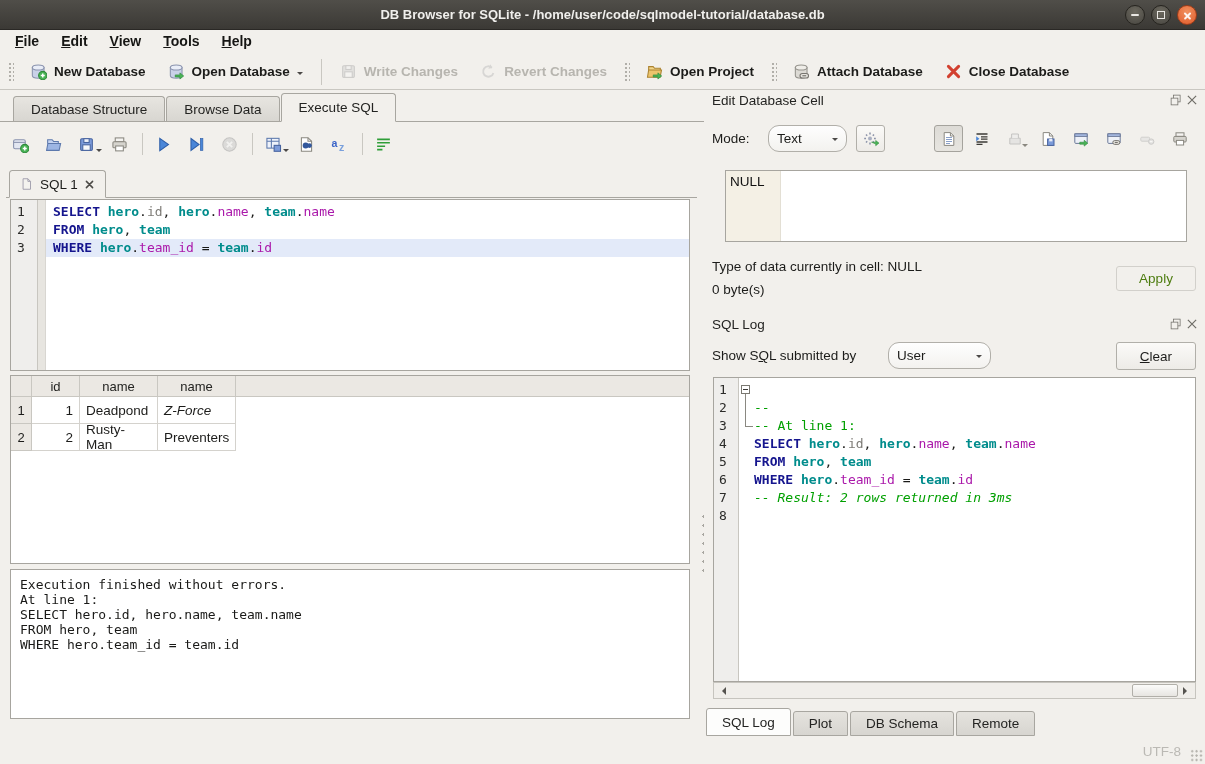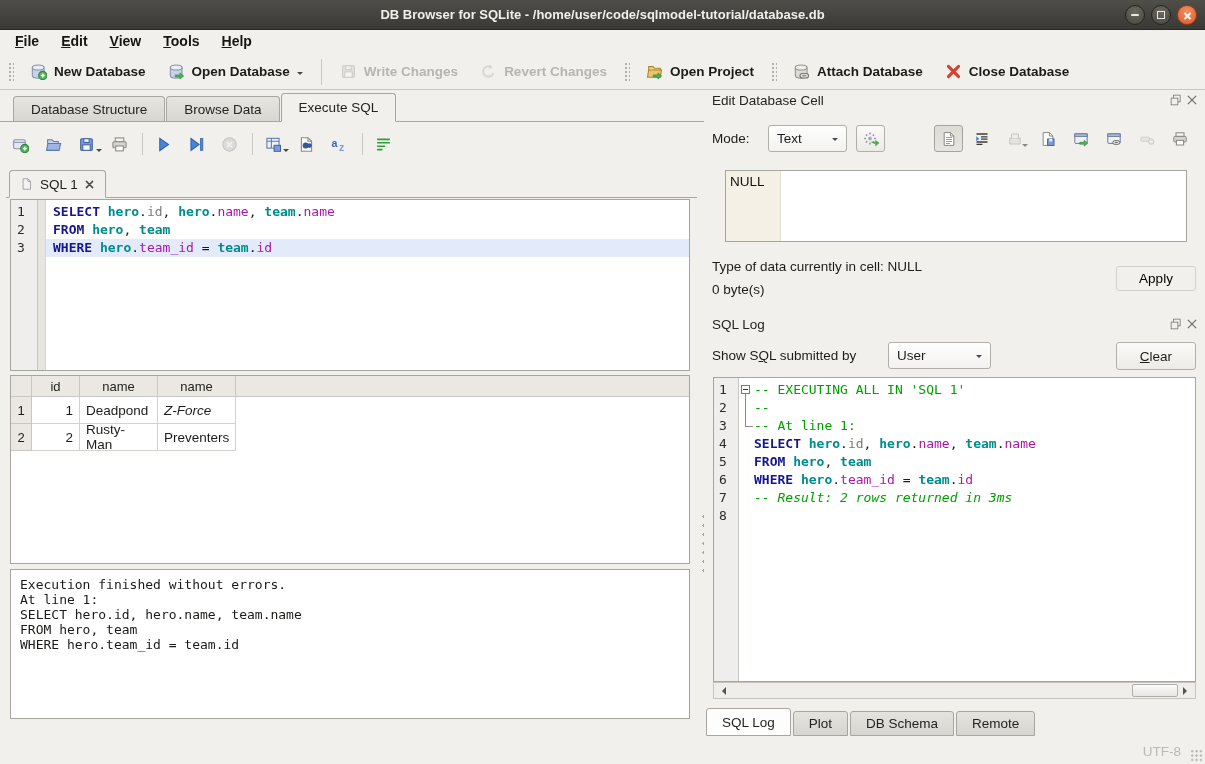--- a/index.html
+++ b/index.html
@@ -71,25 +71,25 @@
   .message{position:absolute;left:5px;right:7px;top:447px;height:150px;background:#fff;border:1px solid #a7a59f;font:13px "DejaVu Sans Mono",monospace;line-height:15px;padding:7px 9px;color:#1a1a18}
   .msg-line{white-space:pre}
 
   
   .rightpanel{position:absolute;left:706px;right:5px;top:90px;height:648px}
   .panel-h{position:absolute;left:6px;font-size:13.5px;color:#242422}
   .panel-icons{position:absolute;right:2px;display:flex;gap:3px}
   .pic{width:13px;height:13px;display:flex;align-items:center;justify-content:center}
 
   .mode-label{position:absolute;left:6px;top:41px;font-size:13.5px}
-  .combo{position:absolute;height:27px;border:1px solid #b1afa9;border-radius:3px;background:linear-gradient(#fefefe,#f3f2ef);display:flex;align-items:center;padding:0 8px;font-size:13.5px}
+  .combo{position:absolute;height:27px;border:1px solid #b1afa9;border-radius:11px;background:linear-gradient(#fefefe,#f3f2ef);display:flex;align-items:center;padding:0 8px;font-size:13.5px}
   .combo .cval{flex:1}
   .combo .caret{margin:5px 0 0 6px}
   .btn{border:1px solid #b1afa9;border-radius:3px;background:linear-gradient(#fbfaf8,#edebe7);display:flex;align-items:center;justify-content:center;font-size:13.5px;color:#1c1c1a}
-  .btn.disabled{color:#000000;background:#f2f0ec;border-color:#d2d0cb}
+  .btn.disabled{color:#4d7c0f;background:#f2f0ec;border-color:#d2d0cb}
   .gearbtn{position:absolute;left:150px;top:35px;width:29px;height:27px}
 
   .cell-icons{position:absolute;left:228px;top:35px;display:flex;gap:4px}
   .iconbtn{width:29px;height:27px;display:flex;align-items:center;justify-content:center;border-radius:3px;position:relative}
   .iconbtn.selected{border:1px solid #a5a39d;background:linear-gradient(#dddbd6,#e7e5e0)}
   .iconbtn.disabled svg{opacity:.5;filter:grayscale(1)}
   .iconbtn .mini-caret{position:absolute;right:1px;bottom:2px;width:0;height:0;border:3px solid transparent;border-top-color:#8a8880}
 
   .celleditor{position:absolute;left:19px;right:13px;top:80px;height:72px;background:#fff;border:1px solid #a7a59f;display:flex}
   .ce-gutter{width:55px;background:#f4f0e5;border-right:1px solid #e3dfd4;padding:3px 0 0 4px;font-size:13.5px;color:#111}
@@ -548,21 +548,20 @@
           <div>6</div>
           <div>7</div>
           <div>8</div>
         </div>
       <div class="log-body" id="log-body">
           <div class="log-line">
             <div class="fold-col">
               <div class="fl-box"></div>
               <div class="fl-v from-box"></div>
             </div>
-            <div class="log-text"><span style="color: rgb(0, 160, 0);">-- EXECUTING ALL IN 'SQL 1'</span></div>
           </div>
           <div class="log-line">
             <div class="fold-col">
               <div class="fl-v"></div>
             </div>
             <div class="log-text"><span style="color: rgb(0, 160, 0);">--</span></div>
           </div>
           <div class="log-line">
             <div class="fold-col">
               <div class="fl-v half"></div>

